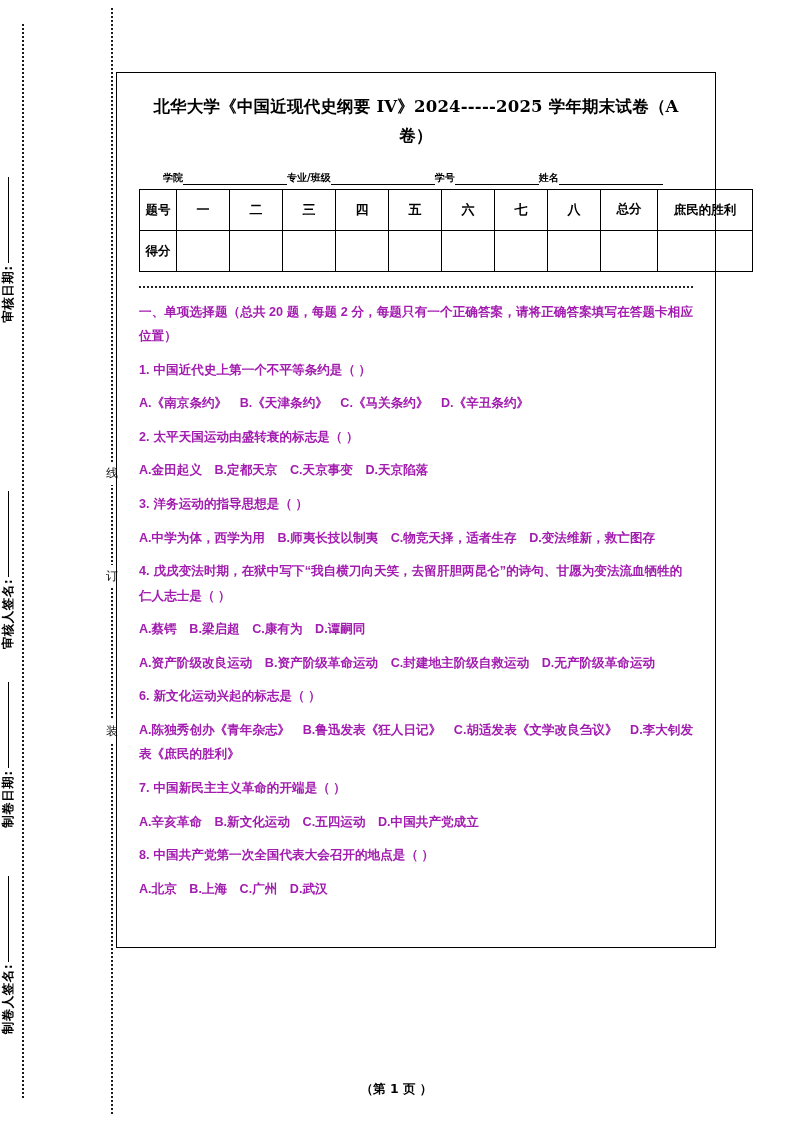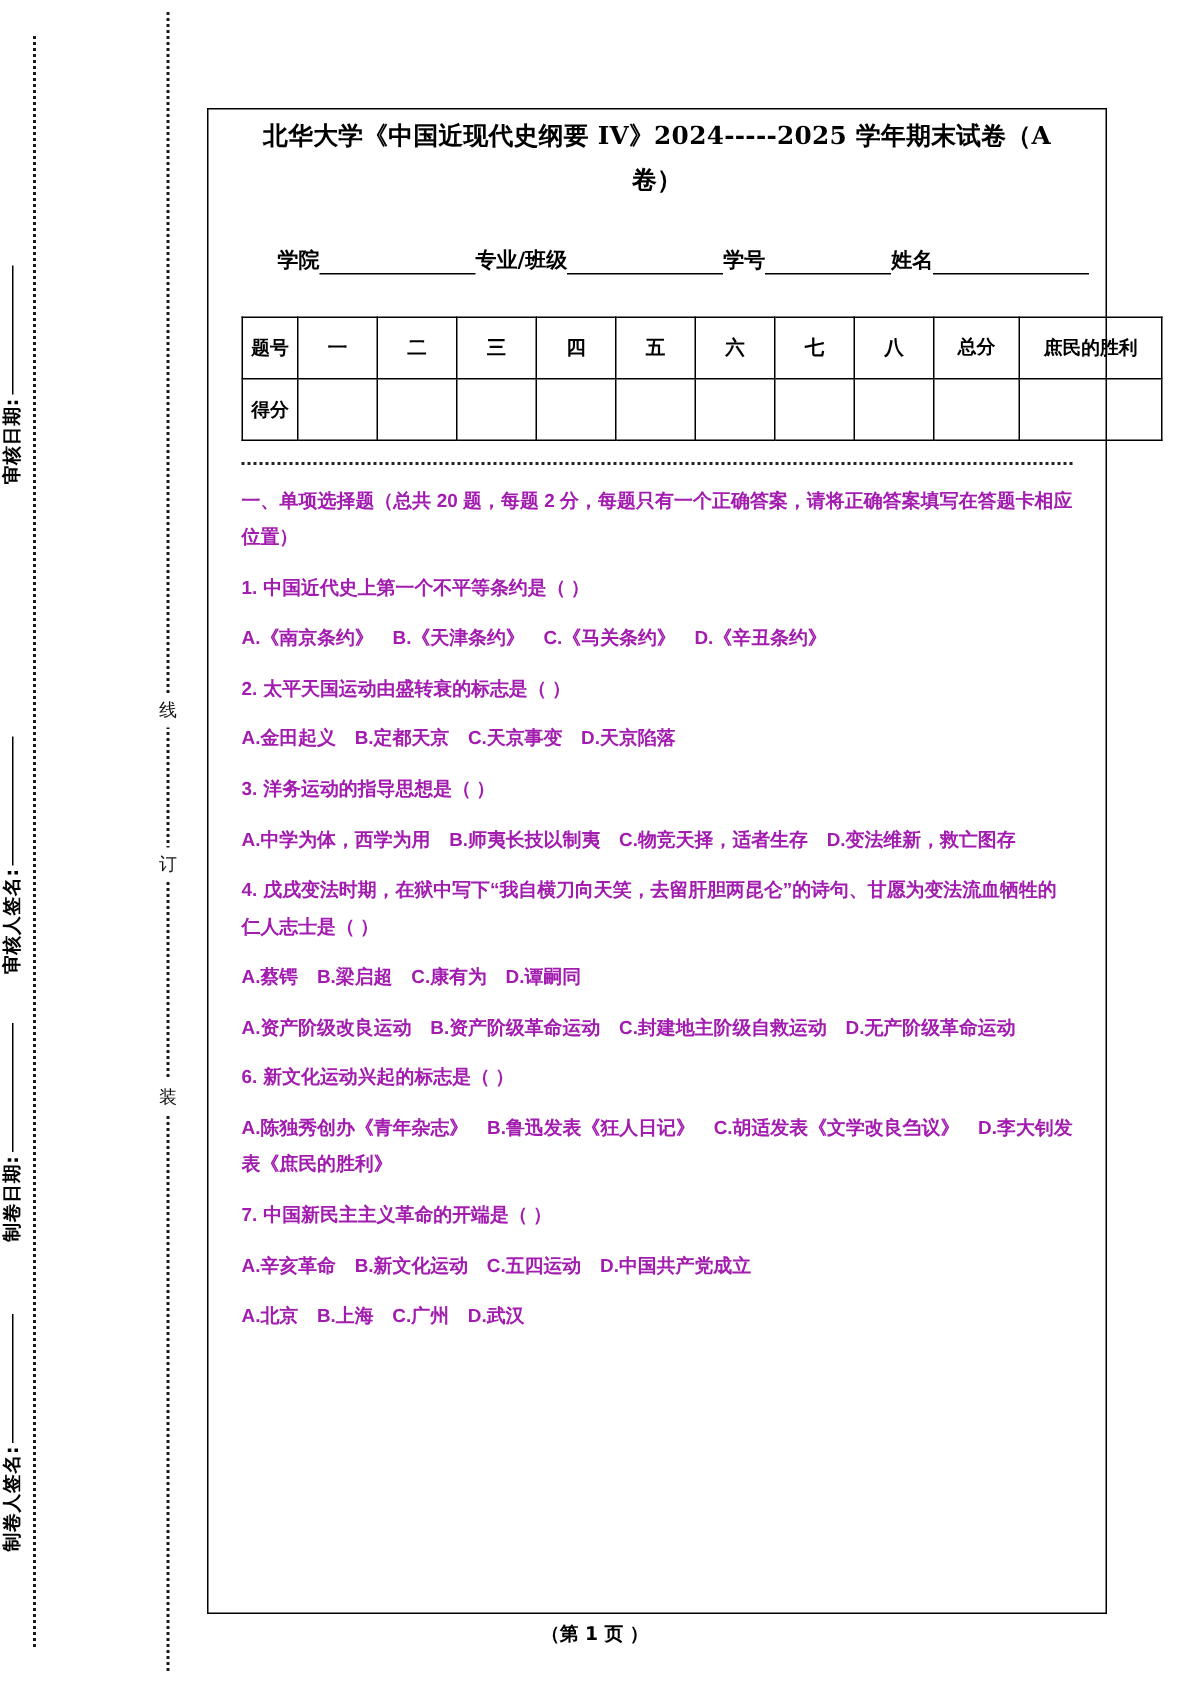--- a/index.html
+++ b/index.html
@@ -72,64 +72,64 @@
     text-align: center;
     font-size: 12px;
     font-family: "DejaVu Sans", sans-serif;
     color: #111;
     padding: 3px 0;
   }
 
   
   .paper {
     position: absolute;
-    left: 138px;
+    left: 116px;
     top: 72px;
     width: 600px;
-    height: 1004px;
+    height: 876px;
     border: 1.2px solid #000;
     box-sizing: border-box;
-    padding: 2px 22px 10px 22px;
+    padding: 18px 22px 10px 22px;
   }
 
   .doc-title {
     text-align: center;
     font-size: 16.5px;
     font-weight: bold;
     line-height: 1.75;
     font-family: "DejaVu Serif", serif;
     letter-spacing: 0.2px;
     margin: 2px 8px 0 8px;
   }
 
   
   .id-line {
-    margin-top: 30px;
+    margin-top: 20px;
     padding: 0 14px 0 24px;
-    font-size: 14px;
+    font-size: 10px;
     font-weight: bold;
     font-family: "DejaVu Sans", sans-serif;
     display: flex;
     align-items: flex-end;
     white-space: nowrap;
   }
   .id-line .fld { display: inline-flex; align-items: flex-end; }
   .id-line .blank {
     display: inline-block;
     border-bottom: 1px solid #000;
     height: 13px;
   }
   .b1 { width: 104px; }
   .b2 { width: 104px; }
   .b3 { width: 84px; }
   .b4 { width: 104px; }
 
   
   table.score {
-    margin: 28px auto 0 auto;
+    margin: 4px auto 0 auto;
     border-collapse: collapse;
     width: 540px;
     table-layout: fixed;
   }
   table.score td {
     border: 1px solid #000;
     text-align: center;
     vertical-align: middle;
     font-size: 13px;
     font-weight: bold;
@@ -336,20 +336,23 @@
     <div class="q">
       <span class="stem-no">7.</span><span>中国新民主主义革命的开端是（   ）</span>
     </div>
     <div class="opts">
       <span class="op">A.辛亥革命</span>
       <span class="op">B.新文化运动</span>
       <span class="op">C.五四运动</span>
       <span class="op">D.中国共产党成立</span>
     </div>
 
+    <div class="q">
+      <span class="stem-no">8.</span><span>中国共产党第一次全国代表大会召开的地点是（   ）</span>
+    </div>
     <div class="opts">
       <span class="op">A.北京</span>
       <span class="op">B.上海</span>
       <span class="op">C.广州</span>
       <span class="op">D.武汉</span>
     </div>
 
 
   </div>
 </div>

